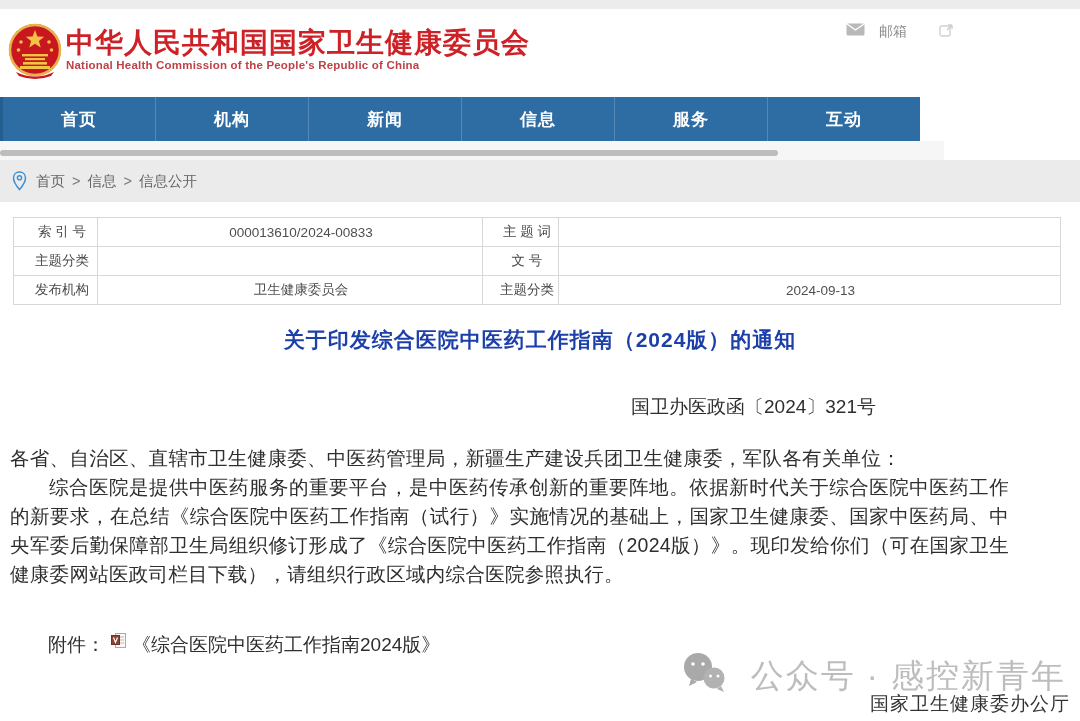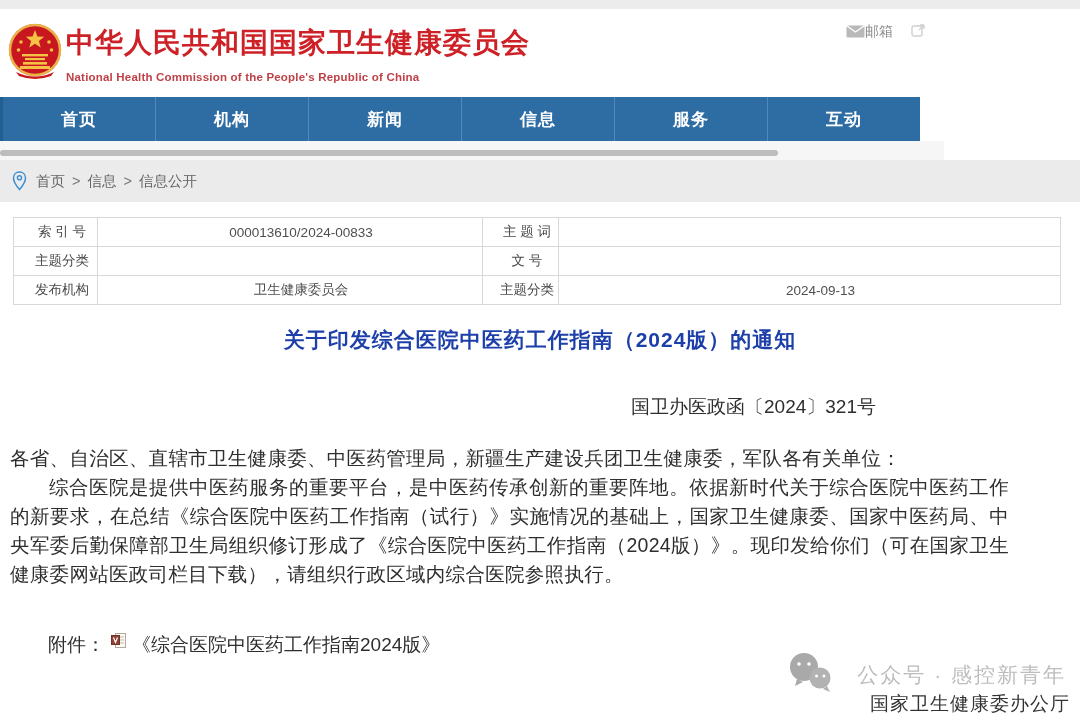--- a/index.html
+++ b/index.html
@@ -12,22 +12,22 @@
   body{font-family:"Liberation Sans","DejaVu Sans",sans-serif;}
   .page{position:relative;width:1080px;height:721px;background:#fff;overflow:hidden;}
 
   .top-strip{position:absolute;left:0;top:0;width:1080px;height:9px;background:#ececec;}
 
   
   .site-header{position:absolute;left:0;top:9px;width:1080px;height:88px;background:#fff;text-decoration:underline;}
   .emblem{position:absolute;left:8px;top:13px;width:54px;height:58px;}
   .title-block{position:absolute;left:66px;top:18px;}
   .site-title{color:var(--brand_red);font-size:28px;font-weight:bold;letter-spacing:1px;line-height:32px;}
-  .site-subtitle{color:#bf4046;font-size:11.5px;font-weight:bold;margin-top:12px;letter-spacing:.2px;}
-  .header-tools{position:absolute;left:846px;top:14px;display:flex;align-items:flex-end;gap:0;color:#8a8a8a;font-size:14px;}
+  .site-subtitle{color:#bf4046;font-size:11.5px;font-weight:bold;margin-top:0;letter-spacing:.2px;}
+  .header-tools{position:absolute;left:846px;top:14px;display:flex;align-items:flex-start;gap:14px;color:#8a8a8a;font-size:14px;}
   .share-glyph{margin-left:18px;opacity:.55;}
 
   
   .main-nav{position:absolute;left:0;top:97px;width:920px;height:44px;background:var(--nav_blue);display:flex;border-left:3px solid #1f5documento0;border-left:3px solid #235e91;}
   .nav-item{flex:1;display:flex;align-items:center;justify-content:center;color:#fff;font-size:17px;font-weight:bold;text-decoration:none;border-right:1px solid var(--nav_divider);cursor:pointer;letter-spacing:1px;}
   .nav-item:last-child{border-right:none;}
 
   
   .scroll-strip{position:absolute;left:0;top:141px;width:944px;height:19px;background:#f6f6f6;}
   .scroll-thumb{position:absolute;left:0;top:9px;width:778px;height:6px;background:#bdbdbd;border-radius:3px;}
@@ -48,21 +48,21 @@
   .doc-title{position:absolute;left:0;top:326px;width:1080px;text-align:center;color:var(--title_blue);font-size:21px;font-weight:bold;letter-spacing:1px;}
   .doc-number{position:absolute;left:0;top:394px;width:888px;text-align:right;padding-right:12px;color:var(--text_dark);font-size:19px;}
   .doc-body{position:absolute;left:0;top:444px;width:1019px;padding:0 10px 0 10px;color:var(--text_dark);font-size:19.5px;line-height:29px;letter-spacing:.3px;text-align:justify;}
   .doc-body .indent{text-indent:2em;}
 
   .attachment-row{position:absolute;left:48px;top:632px;display:flex;color:var(--text_dark);font-size:19px;}
   .attachment-row .file-ic{margin:0 5px 0 6px;display:flex;}
   .attachment-link{color:var(--text_dark);text-decoration:none;cursor:pointer;}
 
   
-  .watermark{position:absolute;right:14px;top:652px;display:flex;align-items:center;gap:24px;color:var(--watermark_gray);font-size:21px;letter-spacing:2px;}
+  .watermark{position:absolute;right:14px;top:652px;display:flex;align-items:center;gap:24px;color:var(--watermark_gray);font-size:33px;letter-spacing:2px;}
   .signer{position:absolute;right:10px;top:691px;color:#333;font-size:19px;letter-spacing:1px;}
 </style>
 </head>
 <body>
 
 <div class="page">
 
   <div class="top-strip"></div>
 
   <header class="site-header">

